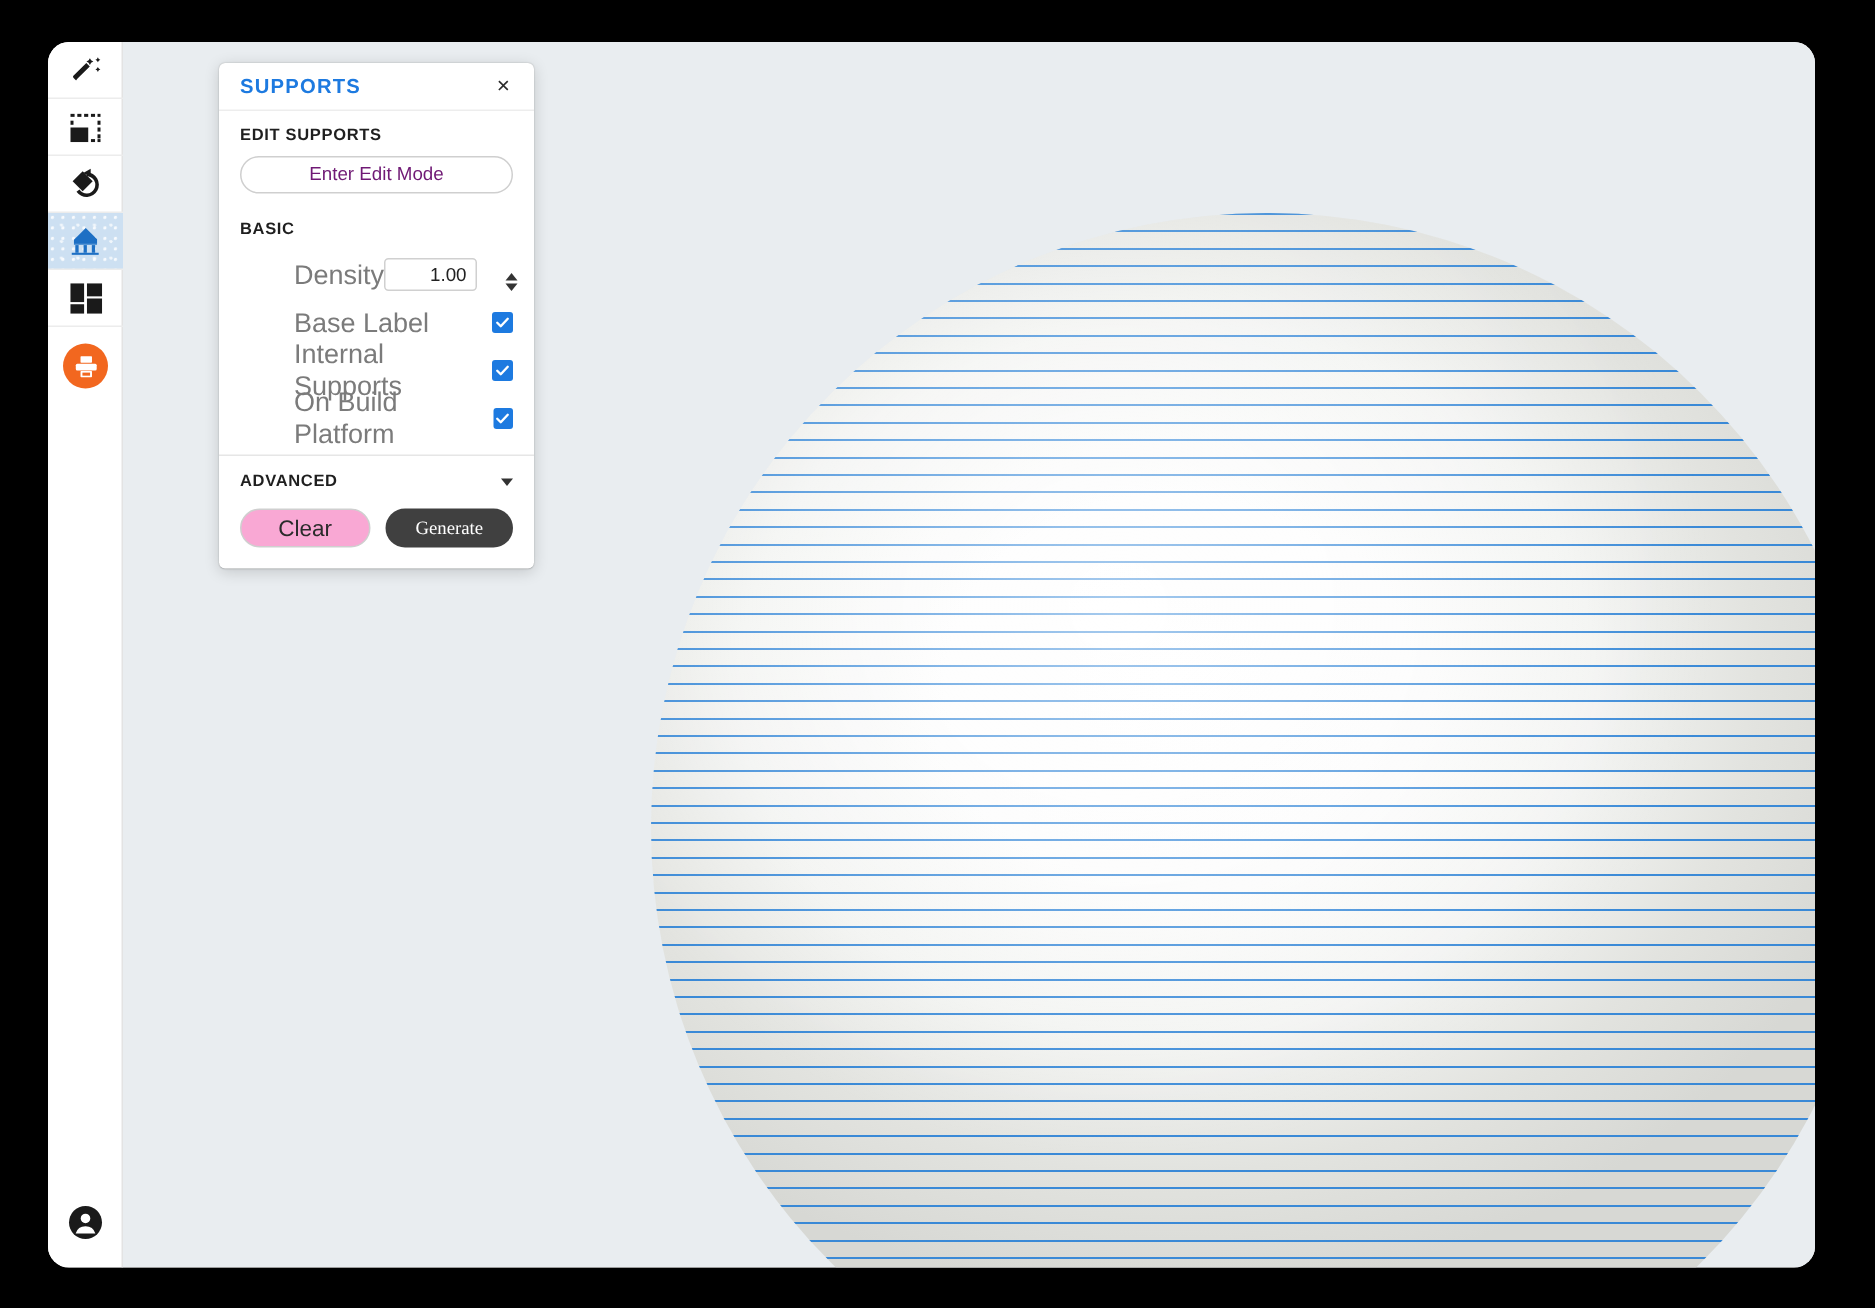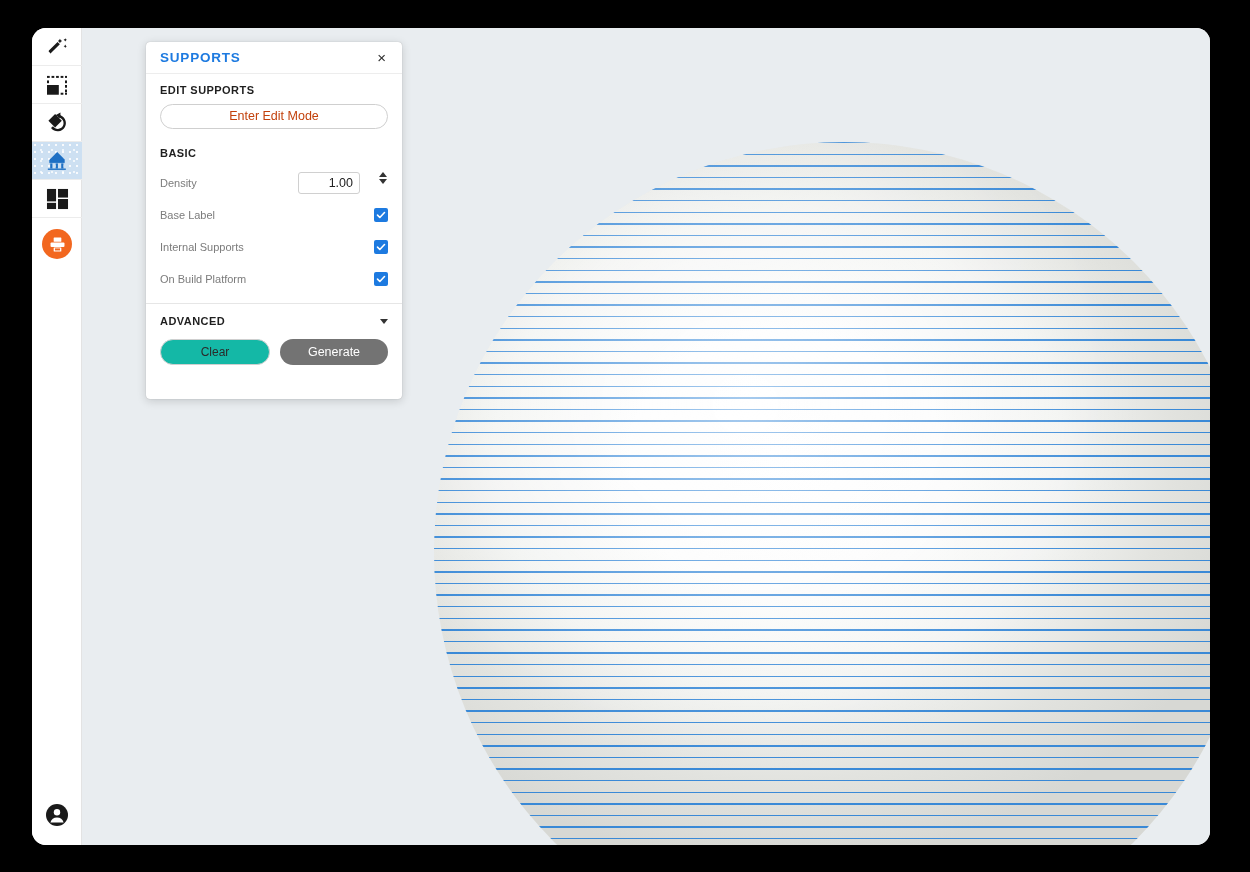--- a/index.html
+++ b/index.html
@@ -119,26 +119,26 @@
       radial-gradient(ellipse 78% 72% at 38% 32%, rgba(255,255,255,0.55) 0%, rgba(255,255,255,0.12) 45%, rgba(255,255,255,0) 62%),
       radial-gradient(ellipse 100% 100% at 50% 50%, rgba(0,0,0,0) 62%, rgba(110,115,120,0.16) 88%, rgba(100,105,112,0.26) 100%);
     pointer-events: none;
   }
 
   
   .panel {
     position: absolute;
     left: 64px;
     top: 14px;
-    width: 256px;
+    width: 210px;
     background: #ffffff;
     border-radius: 4px;
     box-shadow: 0 2px 10px rgba(0,0,0,0.16), 0 0 1px rgba(0,0,0,0.3);
     z-index: 20;
-    padding-bottom: 20px;
+    padding-bottom: 0;
   }
   .panel-header {
     height: 32px;
     display: flex;
     align-items: center;
     justify-content: space-between;
     padding: 0 14px 0 14px;
     border-bottom: 1px solid #ededed;
   }
   .panel-title {
@@ -167,40 +167,41 @@
   .btn-outline {
     display: block;
     width: 100%;
     height: 25px;
     line-height: 23px;
     text-align: center;
     border: 1px solid #cfcfcf;
     border-radius: 13px;
     background: #ffffff;
     font-size: 12.5px;
-    color: #c2410c;
+    color: #701a75;
     cursor: pointer;
     font-family: "Liberation Sans", sans-serif;
   }
 
   .gap-lg { height: 18px; }
 
   .row {
     display: flex;
     align-items: center;
     justify-content: space-between;
     height: 32px;
   }
   .row-label {
-    font-size: 11px;
+    font-size: 18px;
     color: #7b7b7b;
+    margin-left: 36px;
   }
   .num-wrap {
     display: flex;
-    align-items: flex-start;
+    align-items: flex-end;
     gap: 18px;
   }
   .num-input {
     width: 62px;
     height: 22px;
     border: 1px solid #d0d0d0;
     border-radius: 3px;
     text-align: right;
     padding: 0 6px;
     font-size: 12.5px;
@@ -258,36 +259,36 @@
   .footer-btns {
     display: flex;
     gap: 10px;
     padding: 12px 14px 14px 14px;
   }
   .btn-clear {
     flex: 1;
     height: 26px;
     border: 1px solid #cfcfcf;
     border-radius: 13px;
-    background: #14b8a6;
-    font-size: 12px;
+    background: #f9a8d4;
+    font-size: 15px;
     color: #2b2b2b;
     cursor: pointer;
     font-family: "Liberation Sans", sans-serif;
   }
   .btn-generate {
     flex: 1;
     height: 26px;
     border: none;
     border-radius: 13px;
-    background: #737373;
+    background: #404040;
     font-size: 12.5px;
     color: #ffffff;
     cursor: pointer;
-    font-family: Liberation Sans, sans-serif;
+    font-family: Liberation Serif, serif;
   }
 </style>
 </head>
 <body>
 
 <div class="app-window">
 
   <div class="toolbar">
 
     <div class="tool-btn">

